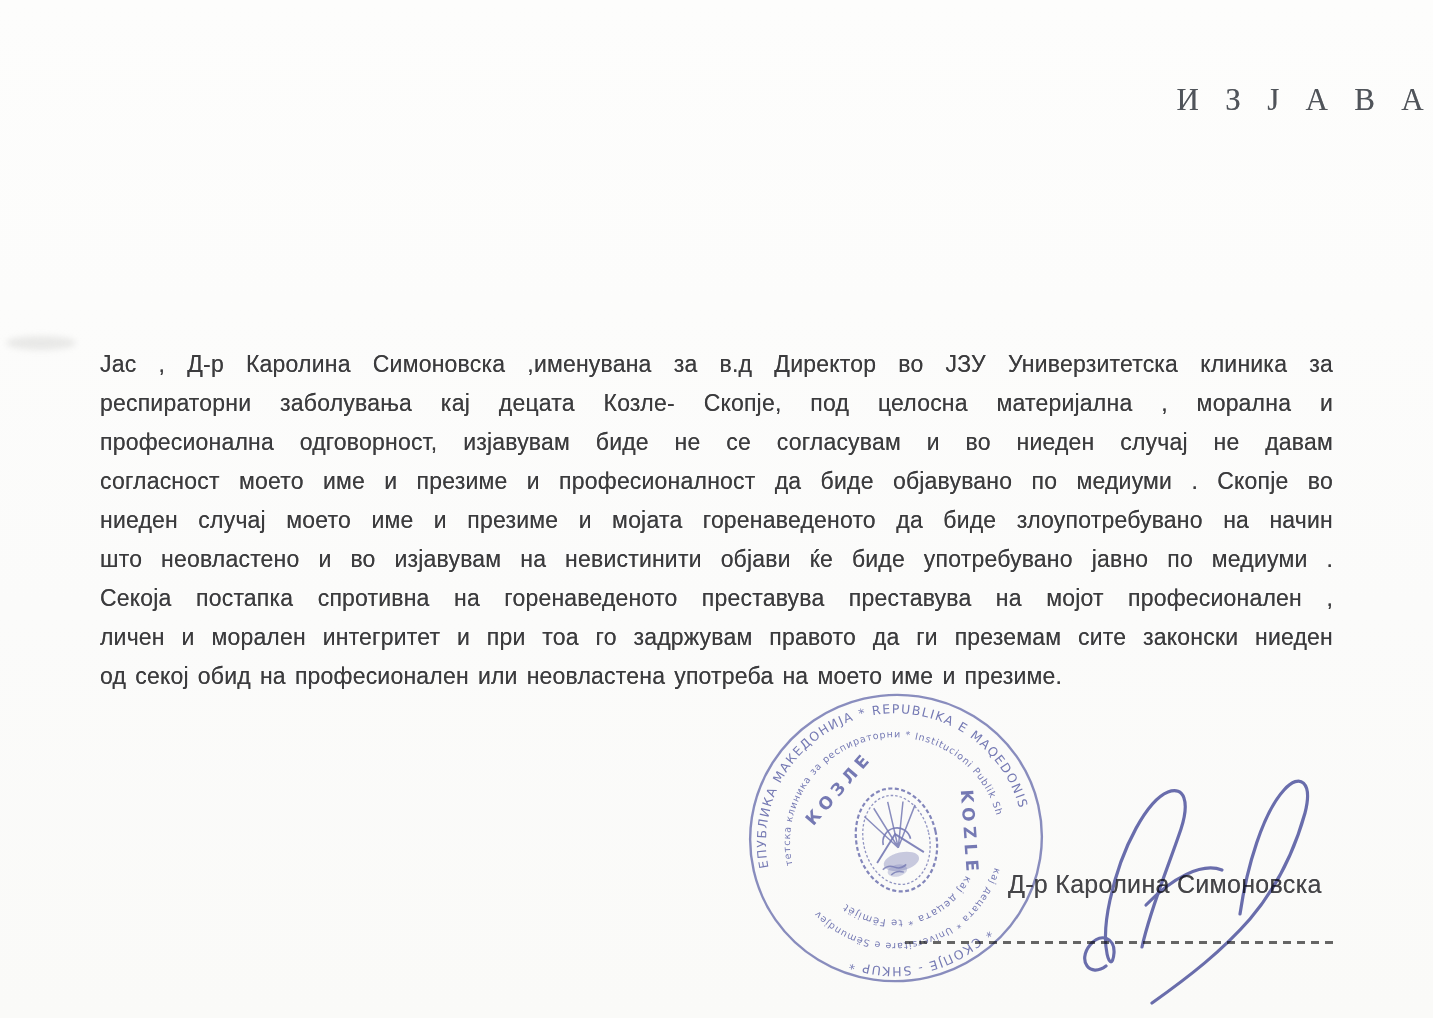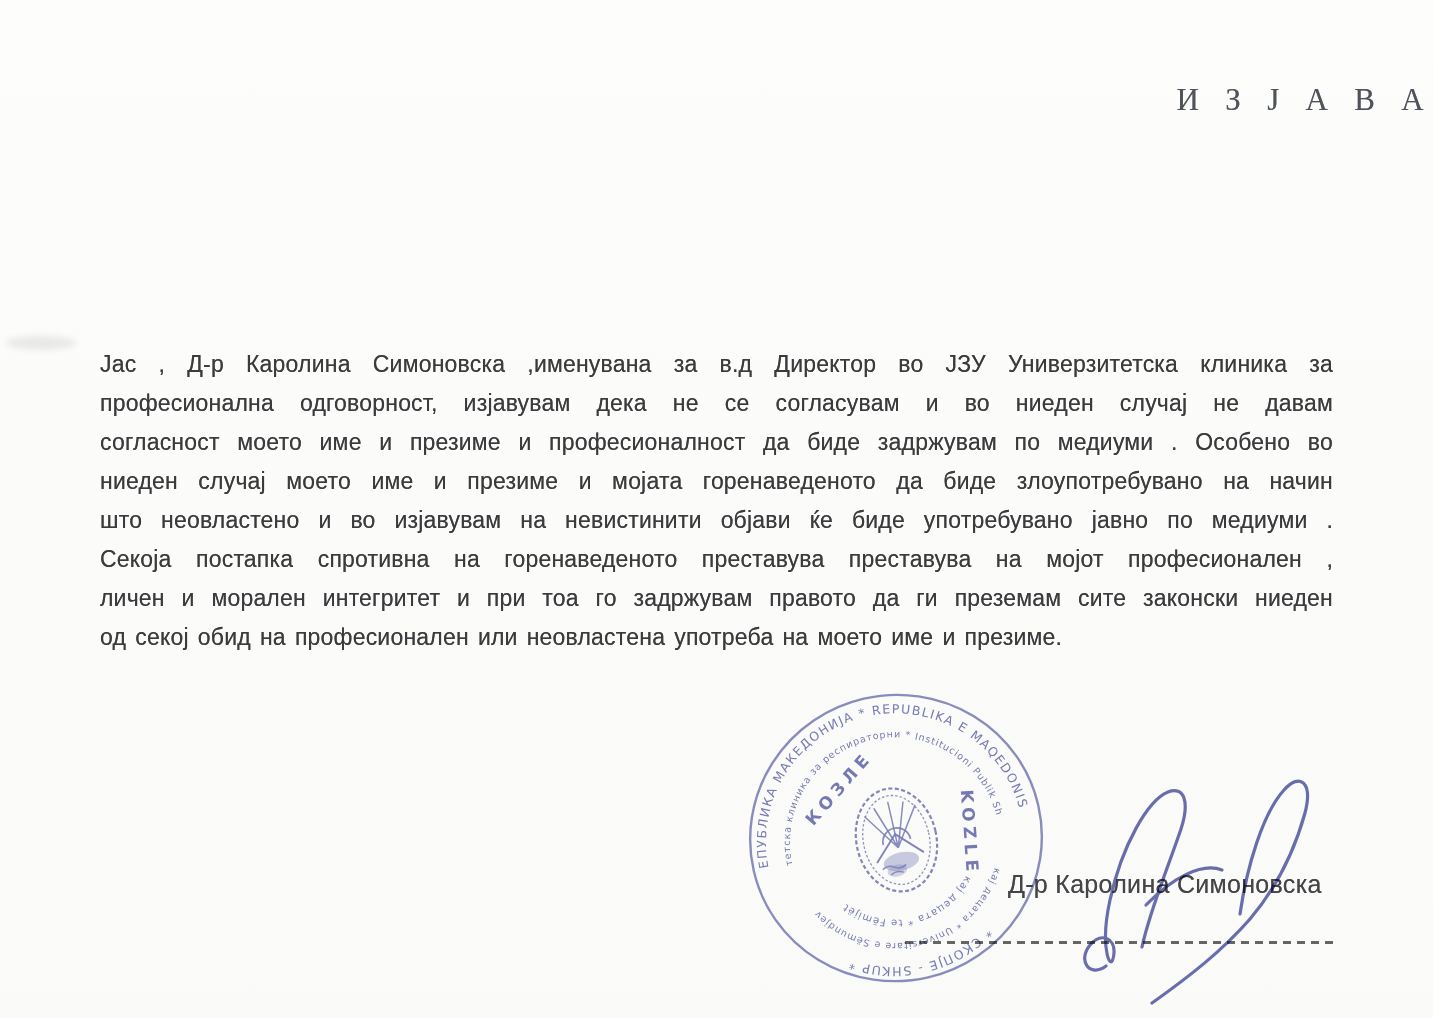--- a/index.html
+++ b/index.html
@@ -102,22 +102,23 @@
 <body>
 
 <div class="page">
 
   <div class="artifact"></div>
 
   <h1 class="title">И З Ј А В А</h1>
 
   <div class="body-text">
     <p class="line">Јас , Д-р Каролина Симоновска  ,именувана за в.д Директор  во ЈЗУ Универзитетска клиника за</p>
-    <p class="line">професионална одговорност,   изјавувам дека не   се согласувам и во ниеден случај не давам</p>
-    <p class="line">согласност моето име и презиме и професионалност  да биде задржувам по медиуми . Особено во</p>
+    <p class="line">респираторни  заболувања  кај  децата  Козле-  Скопје,  под  целосна  материјална ,  морална  и</p>
+    <p class="line">професионална одговорност,   изјавувам биде не   се согласувам и во ниеден случај не давам</p>
+    <p class="line">согласност моето име и презиме и професионалност  да биде објавувано по медиуми . Скопје во</p>
     <p class="line">ниеден случај моето име и презиме и мојата горенаведеното да биде злоупотребувано на начин</p>
     <p class="line">што неовластено и во изјавувам на невистинити објави ќе биде употребувано  јавно по медиуми .</p>
     <p class="line">Секоја постапка спротивна на горенаведеното преставува преставува на мојот професионален ,</p>
     <p class="line">личен  и морален интегритет и при тоа го задржувам правото  да ги преземам сите законски ниеден</p>
     <p class="line last">од секој обид на професионален  или неовластена  употреба на  моето име и презиме.</p>
   </div>
 
   <svg class="stamp" width="308" height="296" viewBox="0 0 308 296">
     <defs>
       <path id="arc-out-top" d="M 23 152 A 129 129 0 1 1 281 152" fill="none"></path>

